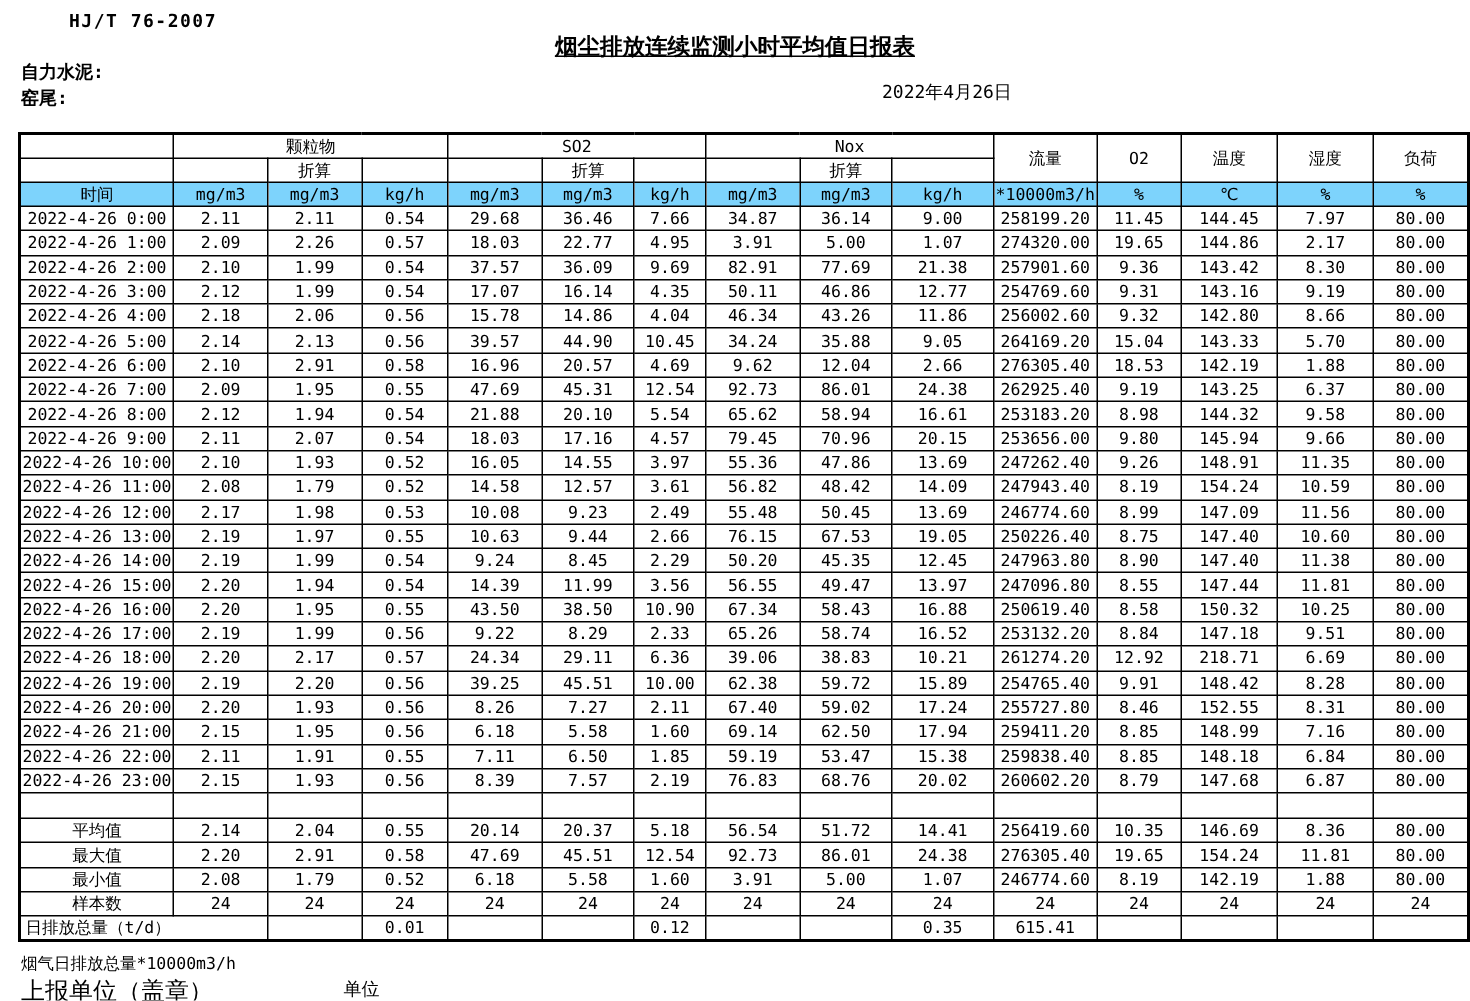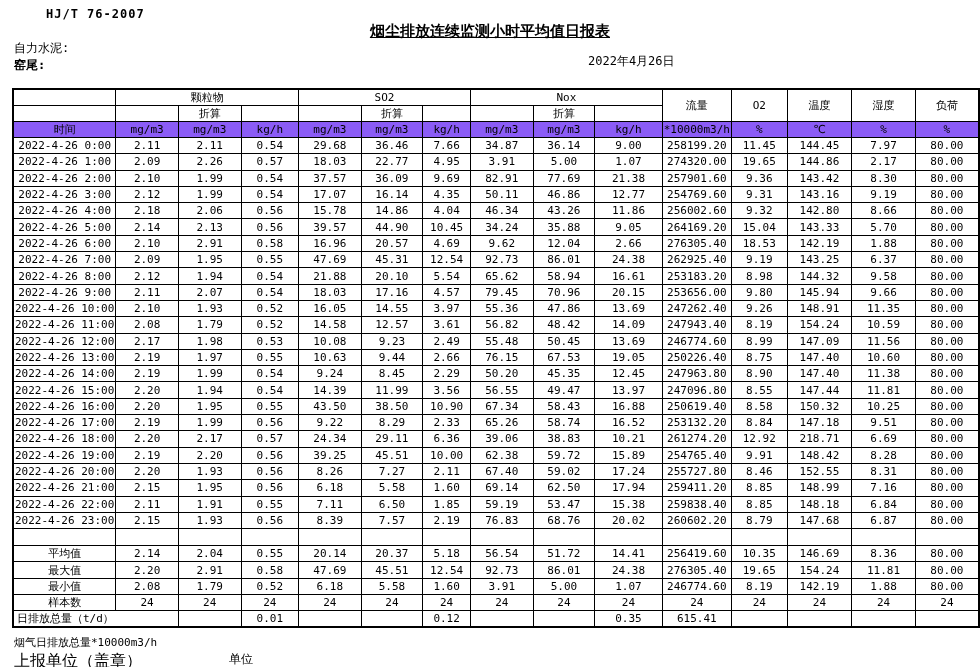--- a/index.html
+++ b/index.html
@@ -3,38 +3,38 @@
 <meta charset="utf-8">
 <style>
   html,body{margin:0;padding:0;}
   body{
     width:980px;height:667px;position:relative;background:#ffffff;
     font-family:"DejaVu Sans Mono","DejaVu Sans",monospace;
     color:#000;overflow:hidden;
   }
   .standard{position:absolute;top:7px;left:18px;font-size:12px;font-weight:bold;letter-spacing:1px;margin-left:28px;}
   .title{position:absolute;top:22px;left:0;width:980px;text-align:center;font-size:15px;font-weight:bold;text-decoration:underline;}
-  .company{position:absolute;top:40px;left:14px;font-size:12px;font-weight:normal;}
+  .company{position:absolute;top:40px;left:14px;font-size:12px;font-weight:bold;}
   .location{position:absolute;top:57px;left:14px;font-size:12px;font-weight:bold;}
   .date{position:absolute;top:53px;left:588px;font-size:12px;}
   table.report{
     position:absolute;top:88px;left:12px;
     border-collapse:collapse;table-layout:fixed;
     border:2px solid #000;
     font-size:11px;
   }
   table.report th, table.report td{
     border:1px solid #000;
     text-align:center;vertical-align:middle;
     padding:0 1px;font-weight:normal;
     overflow:hidden;white-space:nowrap;
   }
   table.report thead tr{height:15px;margin-top:11px;}
   table.report tbody tr{height:16.3px;margin-left:16px;}
-  table.report tr.units th{background:#8b5cf6;}
+  table.report tr.units th{background:#7dd3fc;}
   table.report tr.spacer{height:17px;}
   table.report td.left{text-align:left;padding-left:3px;}
   .footer-line1{position:absolute;top:635px;left:14px;font-size:11px;}
   .footer-line2{position:absolute;top:651px;left:14px;font-size:16px;}
   .footer-unit{position:absolute;top:651px;left:185px;font-size:12px;margin-left:44px;}
 </style>
 </head>
 <body>
 
 <div class="standard">HJ/T 76-2007</div>

